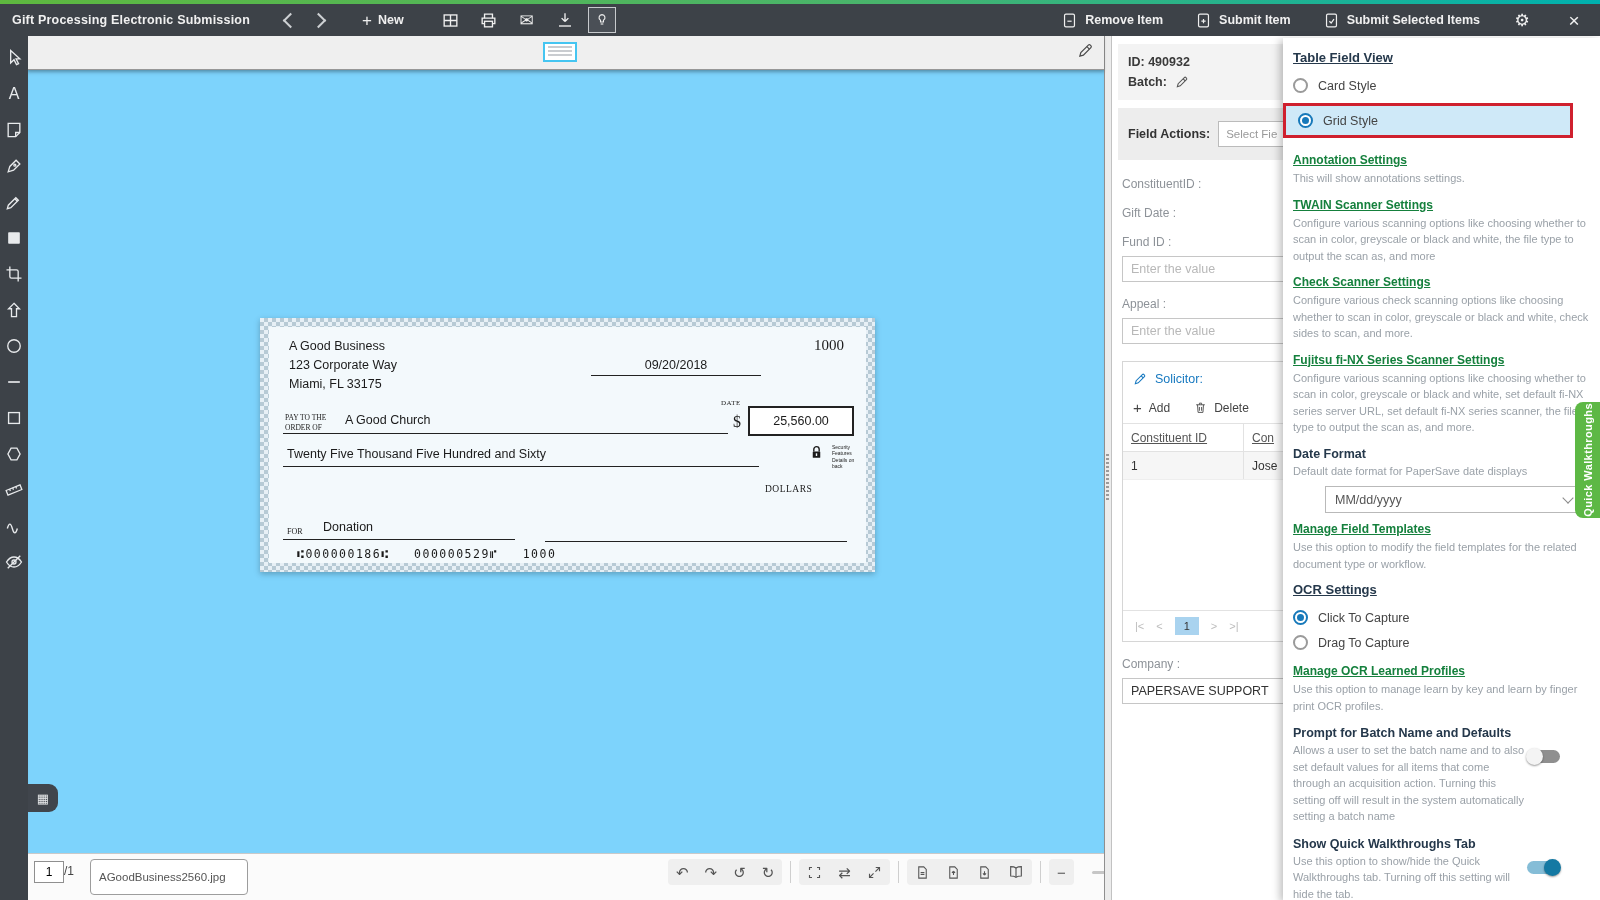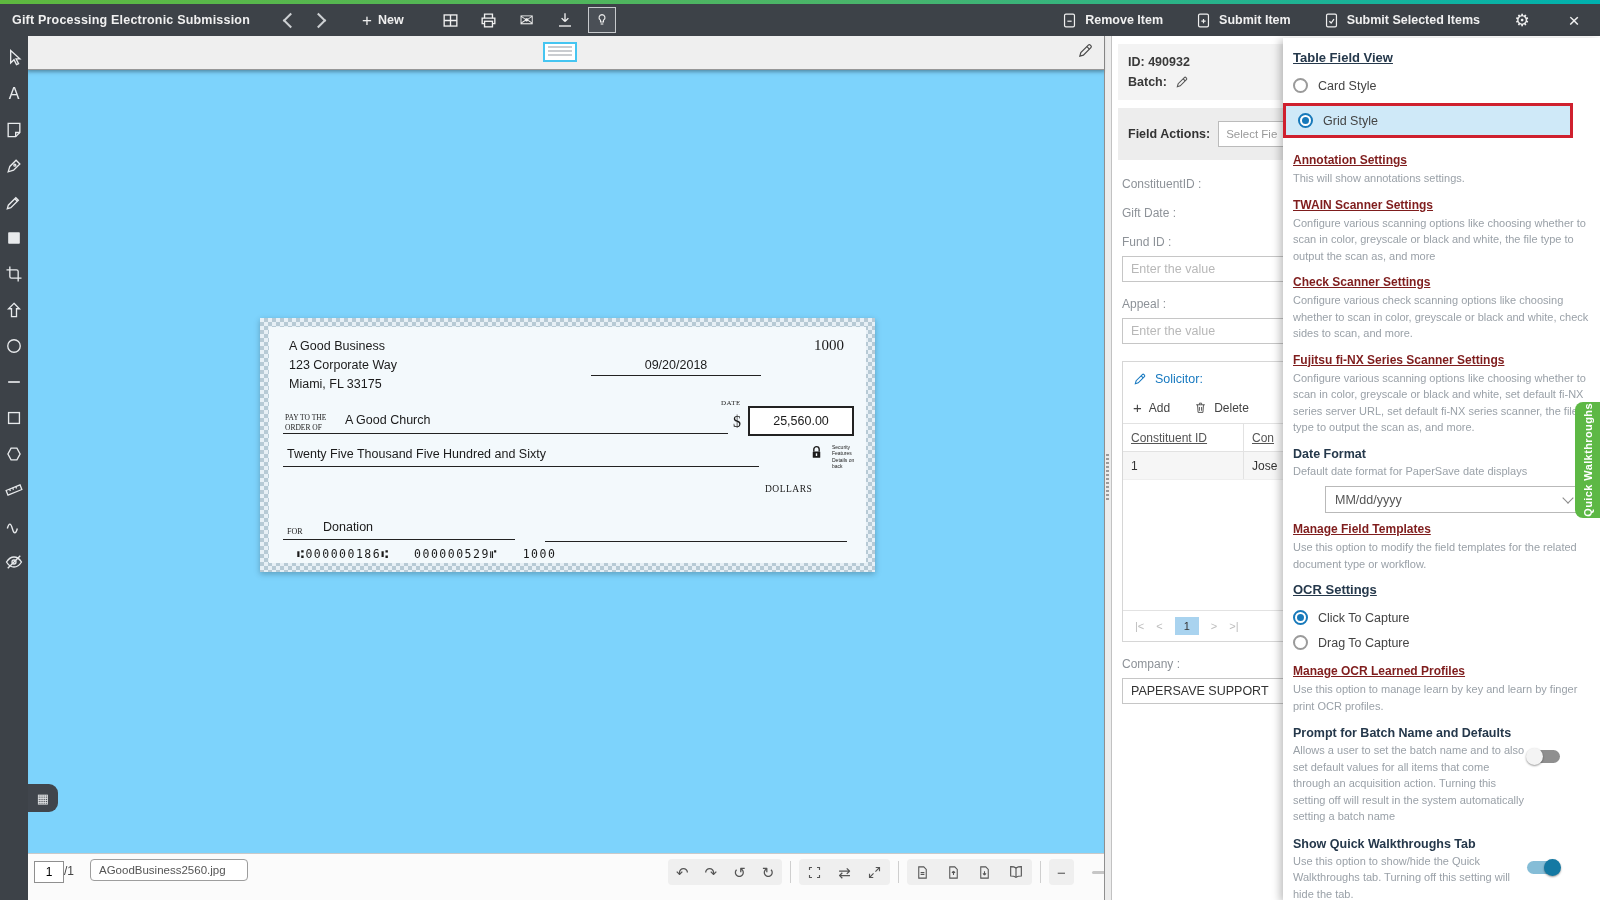--- a/index.html
+++ b/index.html
@@ -52,21 +52,21 @@
   .ck-sec{left:563px;top:117px;font-size:5px;line-height:1.25;width:30px;white-space:normal;}
   .ck-for{left:18px;top:200px;font-family:"Liberation Serif",serif;font-size:8px;}
   .ck-memo{left:54px;top:193px;font-size:12.5px;}
   .ck-forline{left:14px;top:212px;width:232px;border-bottom:1.5px solid #222;}
   .ck-sigline{left:276px;top:214px;width:302px;border-bottom:1.5px solid #222;}
   .ck-micr{left:28px;top:220px;font-family:"DejaVu Sans Mono",monospace;font-size:11.5px;letter-spacing:1.5px;word-spacing:16px;}
   
   .vbottom{position:absolute;left:0;right:0;bottom:0;height:47px;background:#fbfbfb;border-top:1px solid #c9c9c9;box-sizing:border-box;}
   .page-input{position:absolute;left:6px;top:7px;width:24px;height:18px;border:1px solid #8f8f8f;font-size:12px;text-align:center;font-family:inherit;}
   .page-total{position:absolute;left:36px;top:10px;font-size:12px;color:#444;}
-  .file-input{position:absolute;left:62px;top:5px;width:140px;height:20px;border:1px solid #9d9d9d;border-radius:4px;font-size:11.5px;color:#555;padding:0 8px;font-family:inherit;}
+  .file-input{position:absolute;left:62px;top:5px;width:140px;height:20px;border:1px solid #9d9d9d;border-radius:4px;font-size:11.5px;color:#555;padding:7px 8px;font-family:inherit;}
   .vb-icons{position:absolute;left:640px;top:5px;display:flex;align-items:center;}
   .grp{background:#efefef;border-radius:4px;display:flex;align-items:center;padding:2px 8px;gap:16px;height:22px;}
   .sep{width:1px;height:22px;background:#cfcfcf;margin:0 8px;}
   .vb-btn{background:none;border:none;padding:0;cursor:pointer;color:#555;font-size:15px;line-height:1;display:flex;align-items:center;font-family:inherit;}
   .slider{display:flex;align-items:center;margin-left:10px;}
   .track{position:relative;width:86px;height:3px;background:#c6c6c6;border-radius:2px;margin:0 8px;}
   .knob{position:absolute;left:24px;top:-6px;width:13px;height:13px;border:1px solid #8d8d8d;border-radius:50%;background:#fff;cursor:pointer;}
   
   .splitter{position:absolute;left:1104px;top:36px;bottom:0;width:8px;background:#ececec;border-left:1px solid #8f8f8f;border-right:1px solid #c2c2c2;box-sizing:border-box;cursor:col-resize;}
   .splitter .handle{position:absolute;top:418px;left:1px;width:3px;height:46px;background:repeating-linear-gradient(#9a9a9a 0 2px,transparent 2px 4px);}
@@ -95,21 +95,21 @@
   .pager .pg{cursor:pointer;}
   .pager .cur{background:#a9d3ef;color:#333;padding:3px 9px;cursor:default;}
   
   .settings{position:absolute;left:1283px;top:38px;width:317px;bottom:0;background:#fff;box-shadow:-3px 2px 8px rgba(0,0,0,.25);padding:8px 0 0 10px;box-sizing:border-box;z-index:50;font-size:12px;color:#444;}
   .s-h{font-size:13px;font-weight:bold;color:#25384b;text-decoration:underline;margin:4px 0 8px;}
   .radio-row{display:flex;align-items:center;gap:10px;height:25px;font-size:12.5px;color:#444;cursor:pointer;}
   .radio{width:15px;height:15px;border-radius:50%;border:2px solid #9a9a9a;background:#fff;display:inline-block;box-sizing:border-box;position:relative;flex:none;}
   .radio.sel{border-color:#1779ba;}
   .radio.sel::after{content:"";position:absolute;inset:2px;background:#1779ba;border-radius:50%;}
   .hl-row{margin:5px 27px 6px -10px;background:#cfe9f8;border:3px solid #cf202e;padding:2px 0 2px 12px;}
-  .slink{display:inline-block;color:#7f1d1d;font-weight:bold;font-size:12px;text-decoration:underline;margin:9px 0 3px;cursor:pointer;}
+  .slink{display:inline-block;color:#15803d;font-weight:bold;font-size:12px;text-decoration:underline;margin:9px 0 3px;cursor:pointer;}
   .sdesc{color:#9aa1a8;font-size:11px;line-height:1.5;margin:0 0 2px;width:298px;}
   .s-sub{font-size:12.5px;font-weight:bold;color:#25384b;margin:11px 0 2px;}
   .dsel{margin-top:7px;width:257px;height:27px;border:1px solid #b9b9b9;display:flex;align-items:center;justify-content:space-between;padding:0 9px;box-sizing:border-box;color:#555;font-size:12.5px;cursor:pointer;background:#fff;margin-left:32px;}
   .chev{width:7px;height:7px;border-right:1.5px solid #8a8a8a;border-bottom:1.5px solid #8a8a8a;transform:rotate(45deg);margin-top:-3px;}
   .tsec{position:relative;margin-top:12px;padding-right:74px;}
   .tgl{position:absolute;right:40px;top:24px;width:33px;height:13px;border-radius:7px;background:#8f8f8f;border:none;cursor:pointer;padding:0;}
   .tgl::after{content:"";position:absolute;width:17px;height:17px;border-radius:50%;background:#f4f4f4;top:-2px;left:-1px;box-shadow:0 1px 2px rgba(0,0,0,.4);}
   .tgl.on{background:#85bdd7;}
   .tgl.on::after{left:auto;right:-1px;background:#1479a3;}
   

